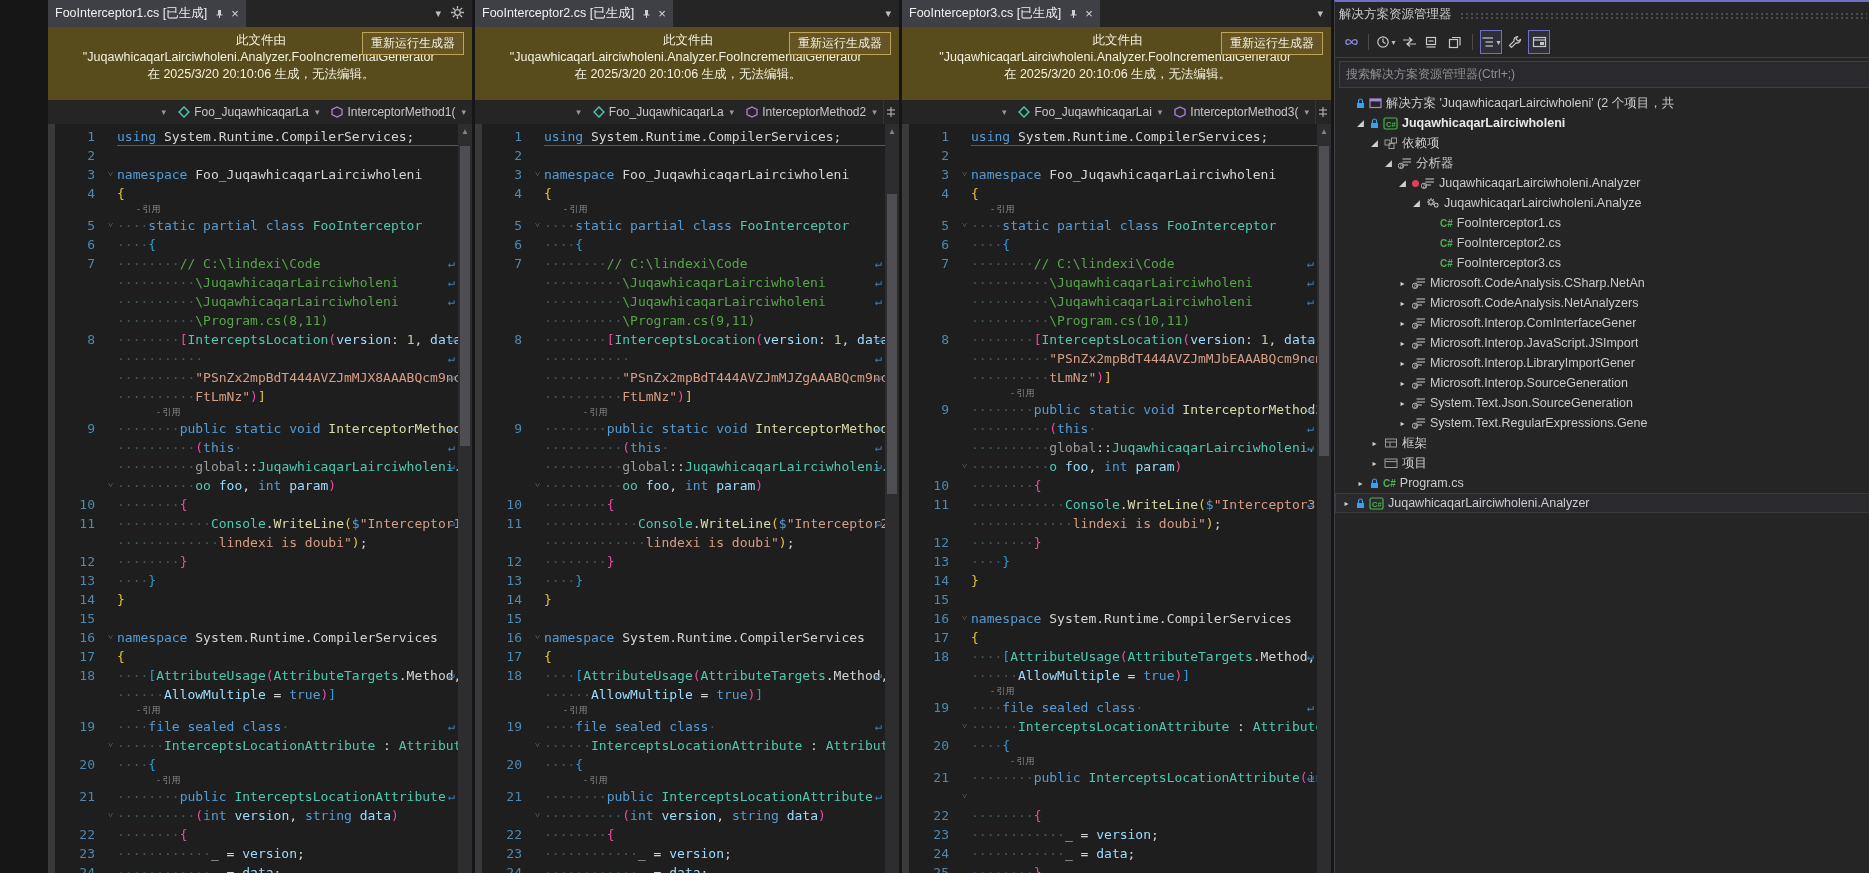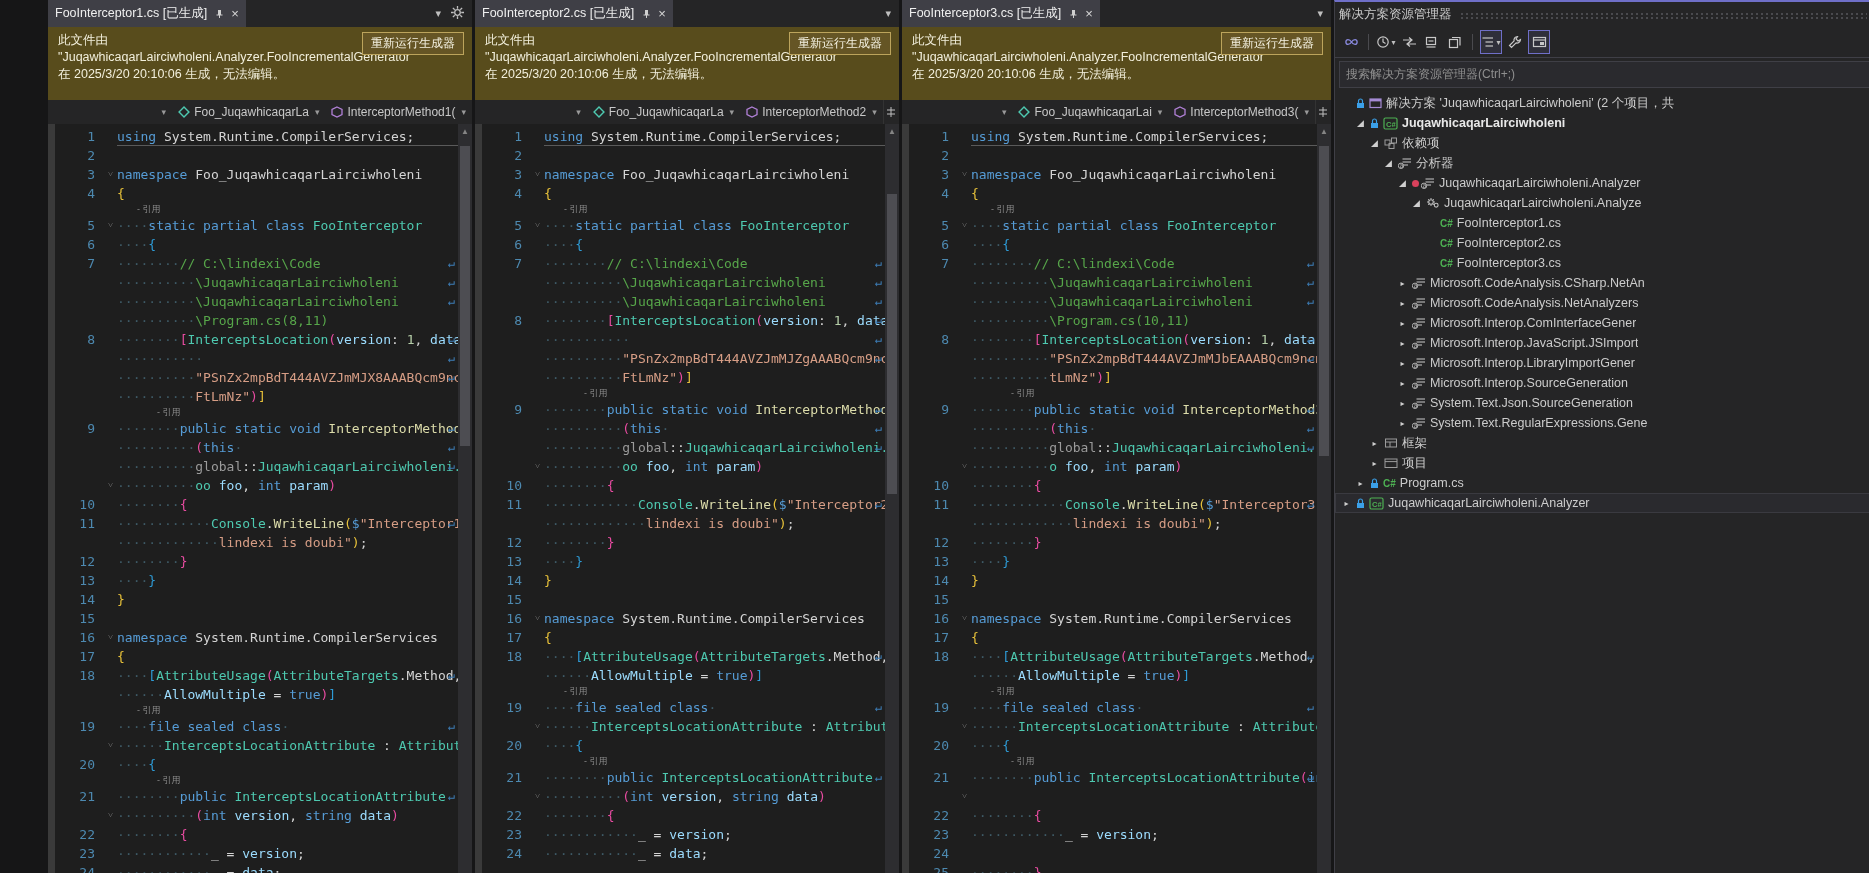--- a/index.html
+++ b/index.html
@@ -9,21 +9,21 @@
   .pane{position:absolute;top:0;height:873px;background:#1E1E1E;display:flex;flex-direction:column;}
   .tabstrip{height:27px;background:#252526;display:flex;align-items:stretch;flex:none;}
   .tab{background:#3F3F46;color:#F0F0F0;font-size:12.5px;display:flex;align-items:center;
        padding:0 7px;gap:7px;cursor:default;}
   .tablabel{white-space:nowrap;}
   .tabpin svg{display:block;}
   .tabx{color:#D8D8D8;font-size:13px;line-height:1;}
   .stripicons{margin-left:auto;display:flex;align-items:center;gap:10px;padding-right:8px;color:#BFBFBF;font-size:11px;}
   .infobar{height:68px;background:#584C1C;color:#F2EFDC;font-size:12.5px;line-height:17px;
            padding:5px 8px 0 10px;position:relative;flex:none;overflow:hidden;}
-  .infobar .ibline{white-space:nowrap;}
+  .infobar .ibline{white-space:nowrap;text-align:center;}
   .regen{position:absolute;top:5px;right:8px;background:#655525;border:1px solid #BCA45C;
          color:#F5F2E2;font-size:12px;font-family:"Liberation Sans",sans-serif;padding:2px 8px;}
   .breadcrumb{height:24px;background:#252526;display:flex;align-items:center;font-size:12px;
               color:#C8C8C8;flex:none;overflow:hidden;}
   .bc-seg{display:flex;align-items:center;gap:4px;padding:0 6px;height:100%;white-space:nowrap;}
   .bc-seg .dd{color:#9A9A9A;font-size:9px;margin-left:2px;}
   .bc-empty{width:170px;justify-content:flex-end;}
   .bc-split{margin-left:auto;width:26px;display:flex;align-items:center;justify-content:center;border-left:1px solid #333;height:100%;}
   
   .codearea{flex:1;display:flex;overflow:hidden;position:relative;}
@@ -449,20 +449,25 @@
             <span class="ln"></span>
             <span class="chv"></span>
             <span class="ctext"><span class="c-ws">··········</span><span class="c-c">\JuqawhicaqarLairciwholeni</span><span class="wrapArr">↵</span></span>
           </div>
           <div class="crow">
             <span class="ln"></span>
             <span class="chv"></span>
             <span class="ctext"><span class="c-ws">··········</span><span class="c-c">\JuqawhicaqarLairciwholeni</span><span class="wrapArr">↵</span></span>
           </div>
           <div class="crow">
+            <span class="ln"></span>
+            <span class="chv"></span>
+            <span class="ctext"><span class="c-ws">··········</span><span class="c-c">\Program.cs(9,11)</span></span>
+          </div>
+          <div class="crow">
             <span class="ln">8</span>
             <span class="chv"></span>
             <span class="ctext"><span class="c-ws">········</span><span class="c-x">[</span><span class="c-t">InterceptsLocation</span><span class="c-x">(</span><span class="c-v">version</span><span class="c-p">: </span><span class="c-n">1</span><span class="c-p">, </span><span class="c-v">data</span><span class="wrapArr">↵</span></span>
           </div>
           <div class="crow">
             <span class="ln"></span>
             <span class="chv"></span>
             <span class="ctext"><span class="c-ws">···········</span><span class="wrapArr">↵</span></span>
           </div>
           <div class="crow">
@@ -859,20 +864,21 @@
             <span class="ctext"><span class="c-ws">········</span><span class="c-x">{</span></span>
           </div>
           <div class="crow">
             <span class="ln">23</span>
             <span class="chv"></span>
             <span class="ctext"><span class="c-ws">············</span><span class="c-p">_ = </span><span class="c-v">version</span><span class="c-p">;</span></span>
           </div>
           <div class="crow">
             <span class="ln">24</span>
             <span class="chv"></span>
+            <span class="ctext"><span class="c-ws">············</span><span class="c-p">_ = </span><span class="c-v">data</span><span class="c-p">;</span></span>
           </div>
           <div class="crow">
             <span class="ln">25</span>
             <span class="chv"></span>
             <span class="ctext"><span class="c-ws">········</span><span class="c-x">}</span></span>
           </div>
         </div>
       <div class="vscroll">
           <div class="arr">▲</div>
           <div class="thumb"></div>

